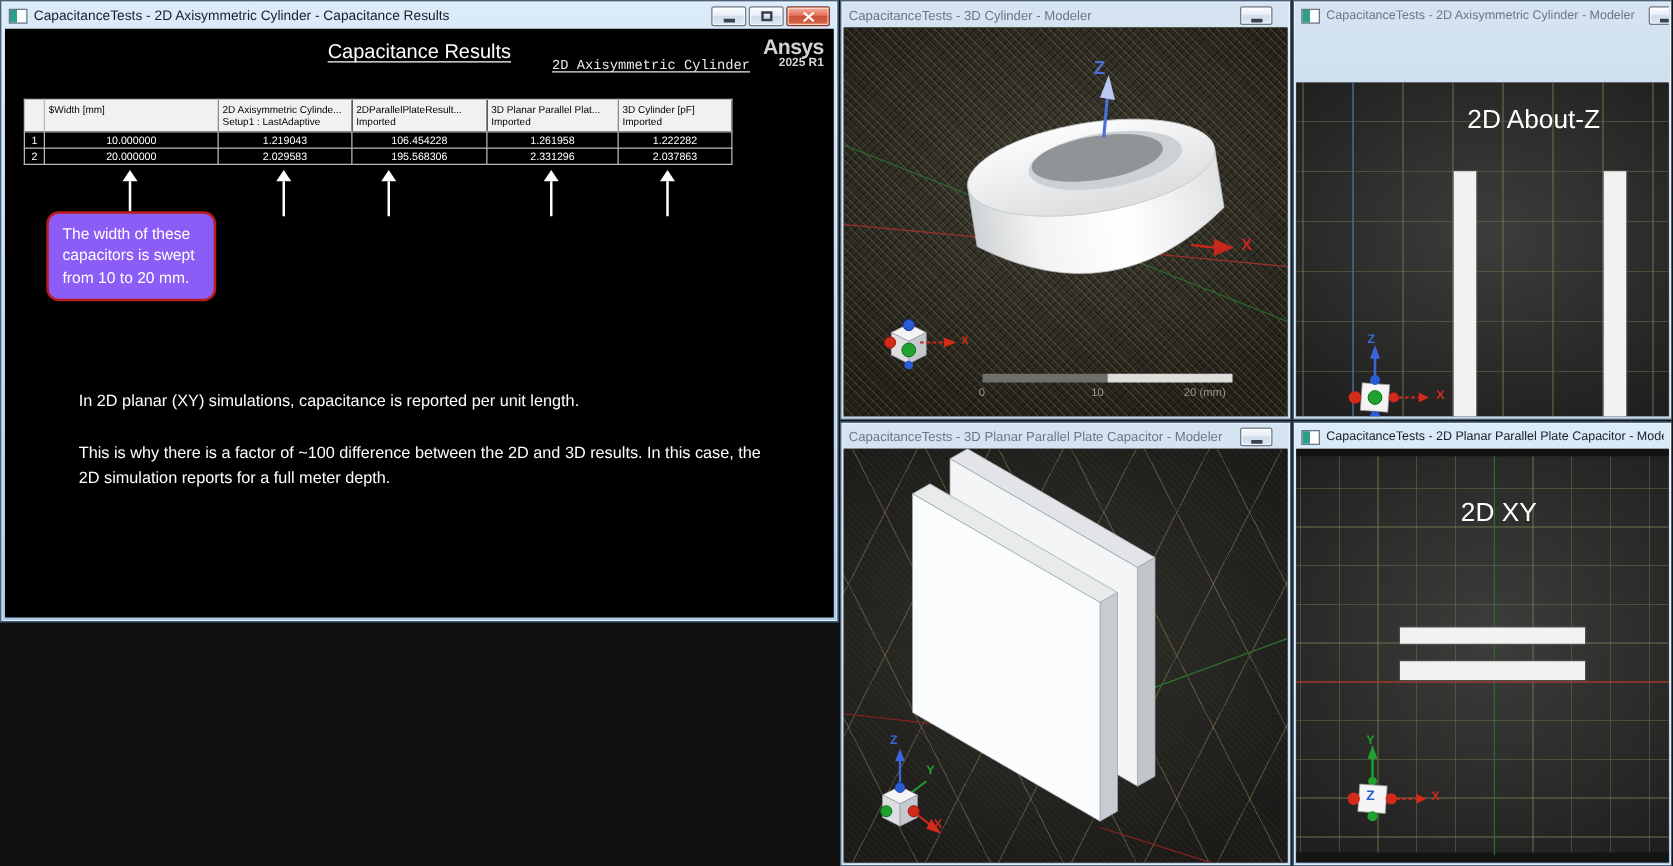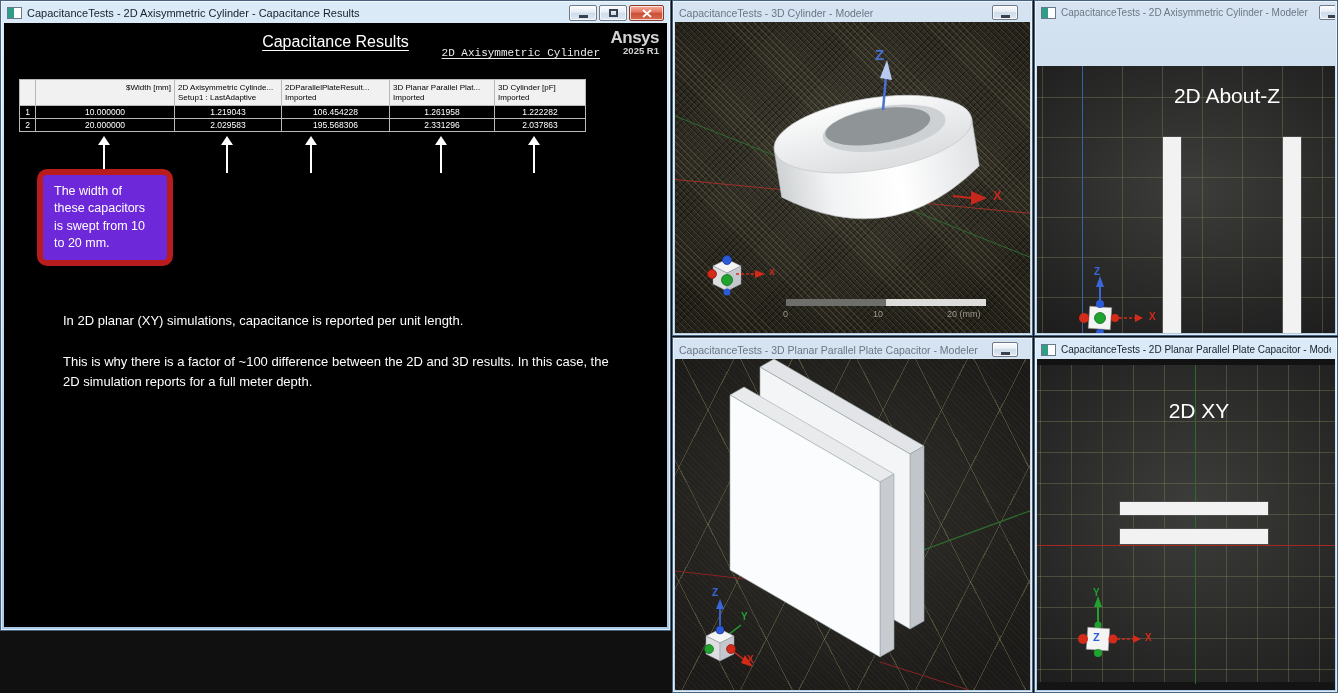--- a/index.html
+++ b/index.html
@@ -28,28 +28,28 @@
   .heading{left:0;right:0;top:10px;text-align:center;font-size:16px;text-decoration:underline;text-underline-offset:3px;color:#fff;}
   .subheading{right:67px;top:24px;font-size:11px;text-decoration:underline;text-underline-offset:2px;color:#e9e9e9;font-family:Liberation Mono, monospace;}
   .brand{right:8px;top:6px;text-align:right;color:#d2d3d5;}
   .brand-name{font-size:17px;font-weight:bold;letter-spacing:-.5px;line-height:17px;}
   .brand-ver{font-size:9.5px;line-height:10px;font-weight:bold;}
 
   .rtable{left:15px;top:56px;border-collapse:collapse;table-layout:fixed;width:566px;}
   .rtable th,.rtable td{box-sizing:border-box;border:1px solid #b9b9b9;overflow:hidden;white-space:nowrap;}
   .rtable thead th{background:#f1f1f1;color:#000;font-weight:normal;font-size:8px;line-height:9.5px;height:26px;
     vertical-align:top;padding:3px 3px 0;text-align:left;}
-  .rtable thead th.thc{text-align:right;}
+  .rtable thead th.thc{text-align:left;}
   .rtable tbody td{background:#000;color:#fff;font-size:8.5px;height:13px;text-align:center;padding:0;}
 
   .arrow{position:absolute;width:12px;display:flex;flex-direction:column;align-items:center;}
   .arrow-head{width:0;height:0;border-left:6px solid transparent;border-right:6px solid transparent;border-bottom:9px solid #fff;}
   .arrow-shaft{width:2px;flex:1;background:#fff;}
 
-  .callout{position:absolute;box-sizing:border-box;border:6px solid #b91c1c;border-radius:10px;background:#6d28d9;
+  .callout{position:absolute;box-sizing:border-box;border:2px solid #b91c1c;border-radius:10px;background:#8b5cf6;
     color:#fff;font-size:12.5px;line-height:1.38;padding:8px 11px;}
   .paras{left:59px;top:288px;width:556px;font-size:13px;line-height:1.55;color:#fff;}
   .paras p{margin:0;}
   .paras p + p{margin-top:21px;}
 
   
   .view-content{position:absolute;left:2px;right:2px;top:21px;bottom:2px;overflow:hidden;}
   .fillsvg{position:absolute;left:0;top:0;}
   .tex3d{background-color:#34322a;background-image:
     repeating-linear-gradient(45deg, rgba(200,190,135,.16) 0 1px, rgba(0,0,0,.22) 1px 2px, transparent 2px 5px),
@@ -73,21 +73,21 @@
   .scalebar{position:absolute;width:200px;height:7px;display:flex;}
   .scalebar .seg{flex:1;}
   .seg.dark{background:#6e6e6a;}
   .seg.light{background:#dddddc;}
 </style>
 </head>
 <body>
 
 <div class="screen">
 
-  <section class="window active" style="left:0;top:0;width:671px;height:631px;">
+  <section class="window active" style="left:0;top:0;width:671px;height:498px;">
     <div class="titlebar" style="height:20px;font-size:11px;">
       <span class="win-ico"></span>
       <span class="titletext">CapacitanceTests - 2D Axisymmetric Cylinder - Capacitance Results</span>
       <span class="winbtns">
         <span class="wbtn">
             <span class="glyph-min"></span>
           </span>
         <span class="wbtn">
             <span class="glyph-restore"></span>
           </span>

